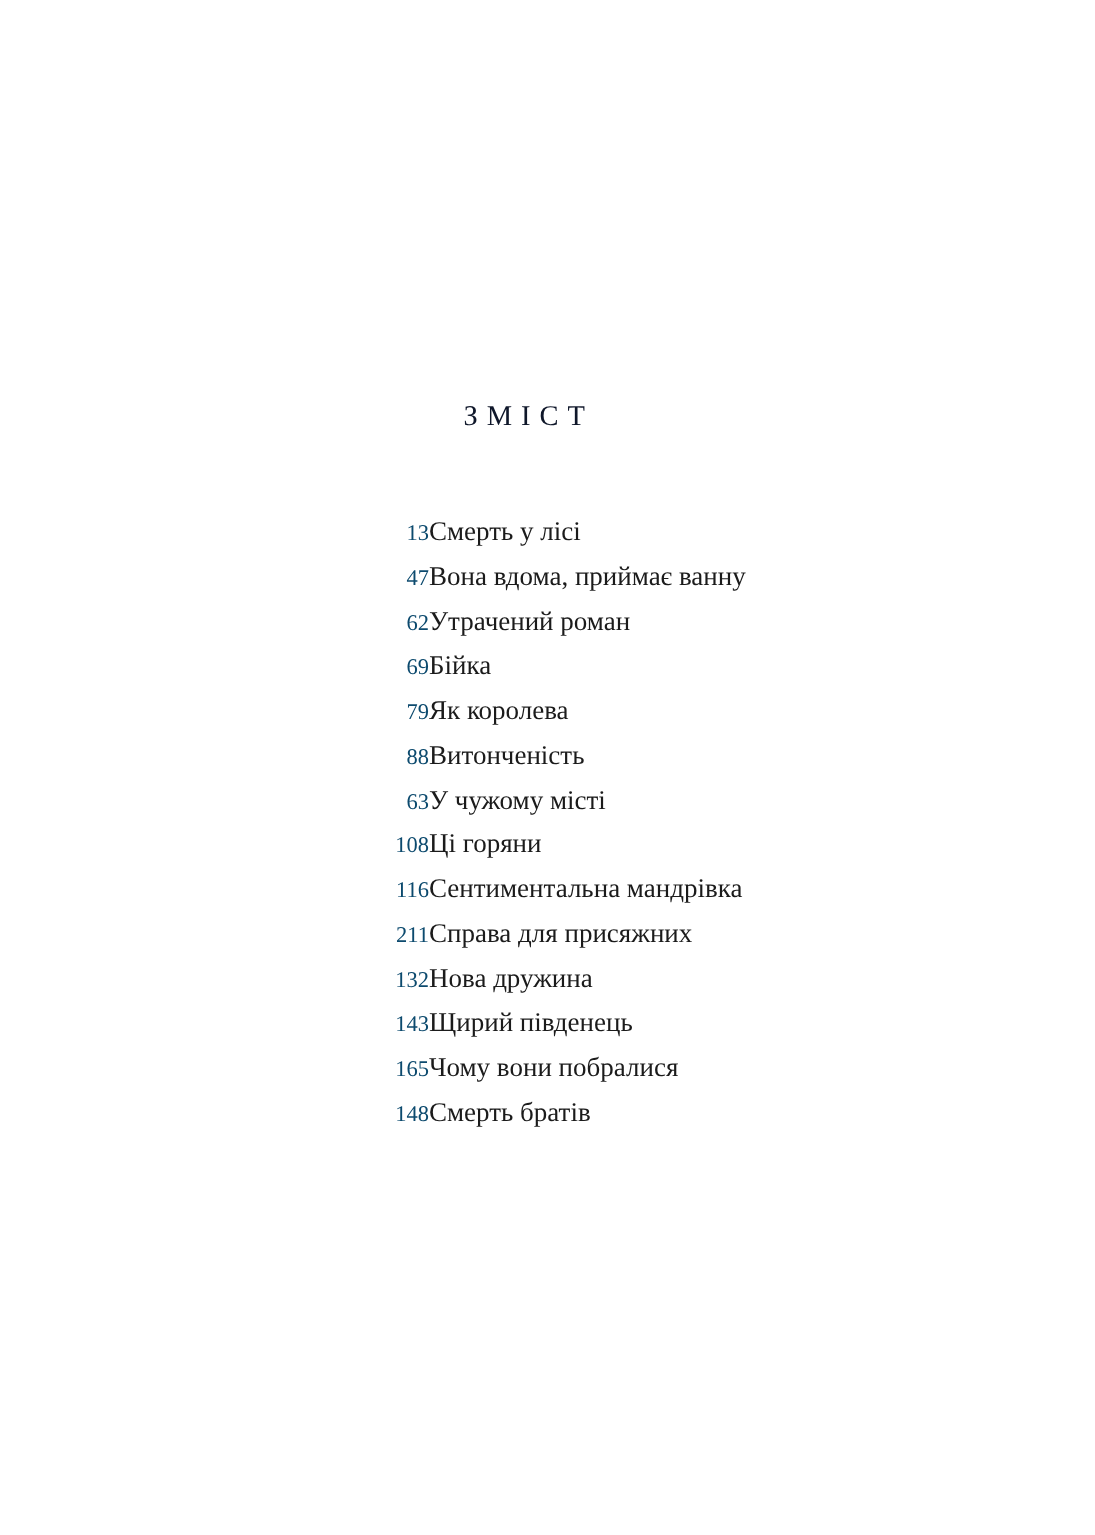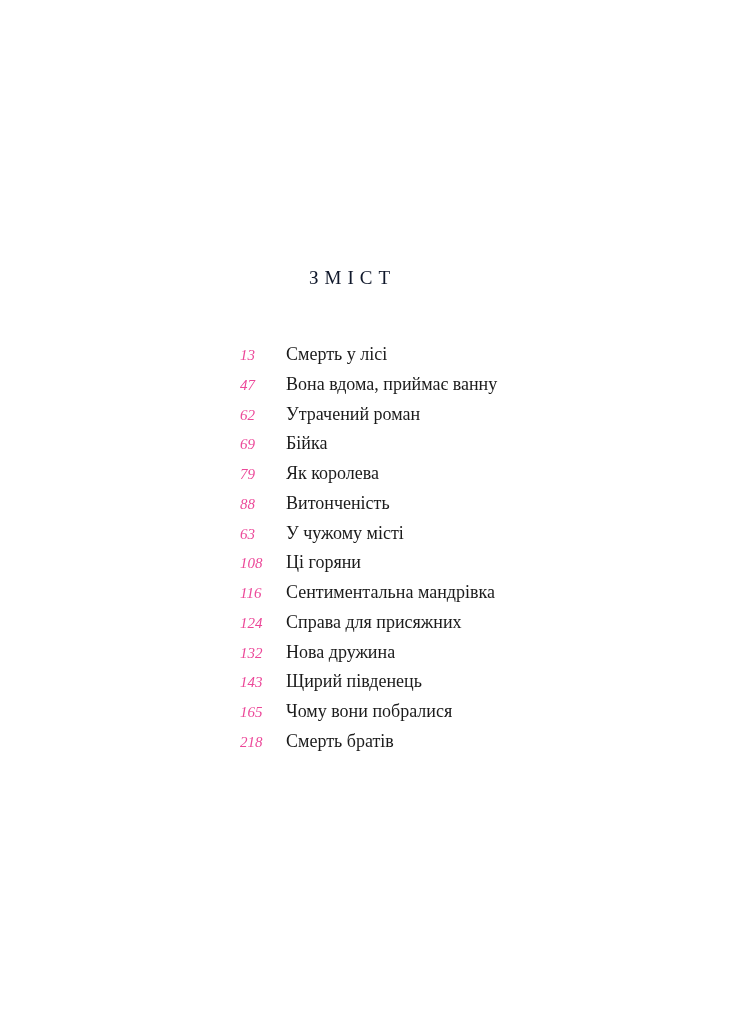--- a/index.html
+++ b/index.html
@@ -39,24 +39,23 @@
     top: 344px;
     width: 420px;
   }
   .toc-row {
     display: flex;
     align-items: baseline;
     height: 29.75px;
   }
   .toc-num {
     width: 46px;
-    text-align: left;
-    font-style: italic;
+    text-align: right;
     font-size: 15px;
-    color: #ec4899;
+    color: #0c4a6e;
     font-feature-settings: "onum";
   }
   .toc-title {
     font-size: 18px;
     color: #1b1b1b;
     white-space: nowrap;
   }
 </style>
 </head>
 <body>
@@ -97,34 +96,34 @@
     </div>
     <div class="toc-row">
       <span class="toc-num">108</span>
       <span class="toc-title">Ці горяни</span>
     </div>
     <div class="toc-row">
       <span class="toc-num">116</span>
       <span class="toc-title">Сентиментальна мандрівка</span>
     </div>
     <div class="toc-row">
-      <span class="toc-num">124</span>
+      <span class="toc-num">211</span>
       <span class="toc-title">Справа для присяжних</span>
     </div>
     <div class="toc-row">
       <span class="toc-num">132</span>
       <span class="toc-title">Нова дружина</span>
     </div>
     <div class="toc-row">
       <span class="toc-num">143</span>
       <span class="toc-title">Щирий південець</span>
     </div>
     <div class="toc-row">
       <span class="toc-num">165</span>
       <span class="toc-title">Чому вони побралися</span>
     </div>
     <div class="toc-row">
-      <span class="toc-num">218</span>
+      <span class="toc-num">148</span>
       <span class="toc-title">Смерть братів</span>
     </div>
 
   </div>
 </div>
 
 </body></html>

